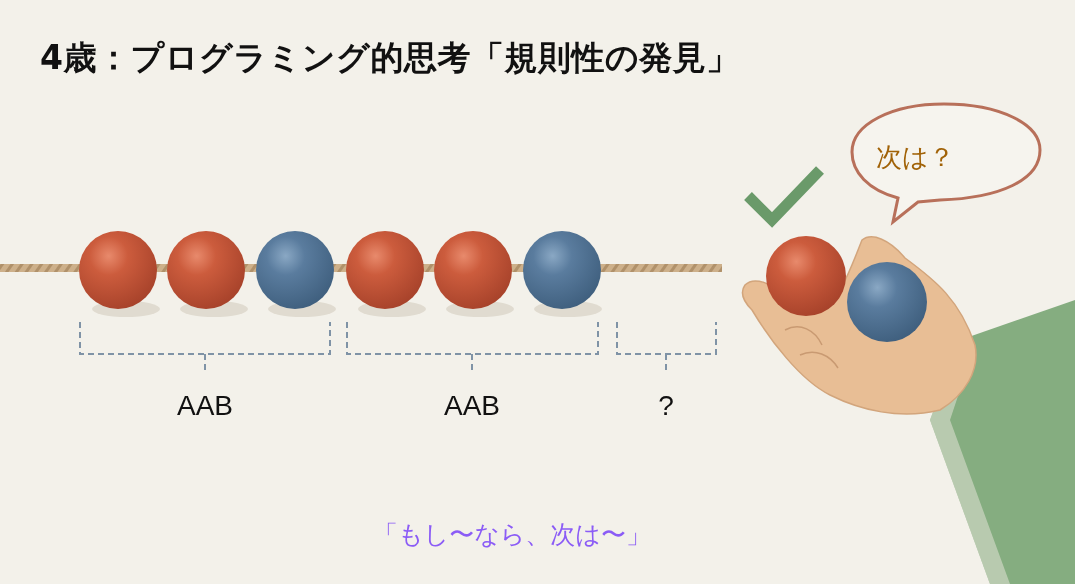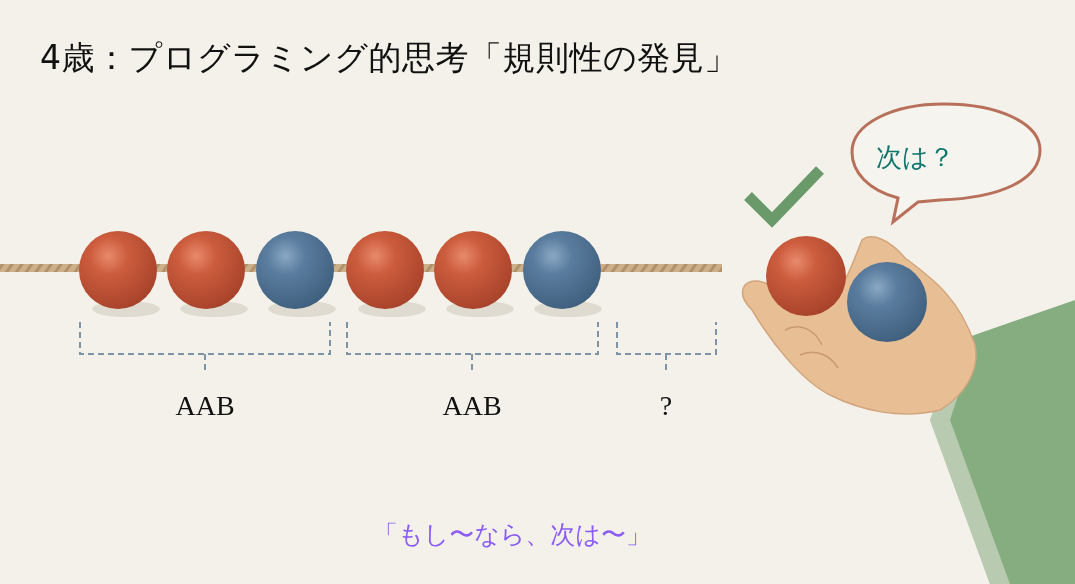--- a/index.html
+++ b/index.html
@@ -4,32 +4,32 @@
 <style>
   html, body { margin: 0; padding: 0; }
   body {
     width: 1075px; height: 584px; overflow: hidden;
     background: #f3f1ea;
     font-family: "DejaVu Sans", "Liberation Sans", sans-serif;
     position: relative;
   }
   .title {
     position: absolute; left: 40px; top: 36px;
-    font-size: 33px; font-weight: normal; color: #111;
+    font-size: 33px; font-weight: bold; color: #111;
     letter-spacing: 0.5px;
   }
   svg.art { position: absolute; left: 0; top: 0; }
   .lbl {
     position: absolute; font-size: 28px; color: #111;
-    font-family: Liberation Serif, serif;
+    font-family: Liberation Sans, sans-serif;
     transform: translateX(-50%);
   }
   .bubble-text {
     position: absolute; left: 876px; top: 140px;
-    font-size: 26px; color: #0f766e;
+    font-size: 26px; color: #a16207;
   }
   .caption {
     position: absolute; left: 373px; top: 518px;
     font-size: 25px; color: #8b5cf6;
   }
 </style>
 </head>
 <body>
 
 <div class="title">4歳：プログラミング的思考「規則性の発見」</div>

